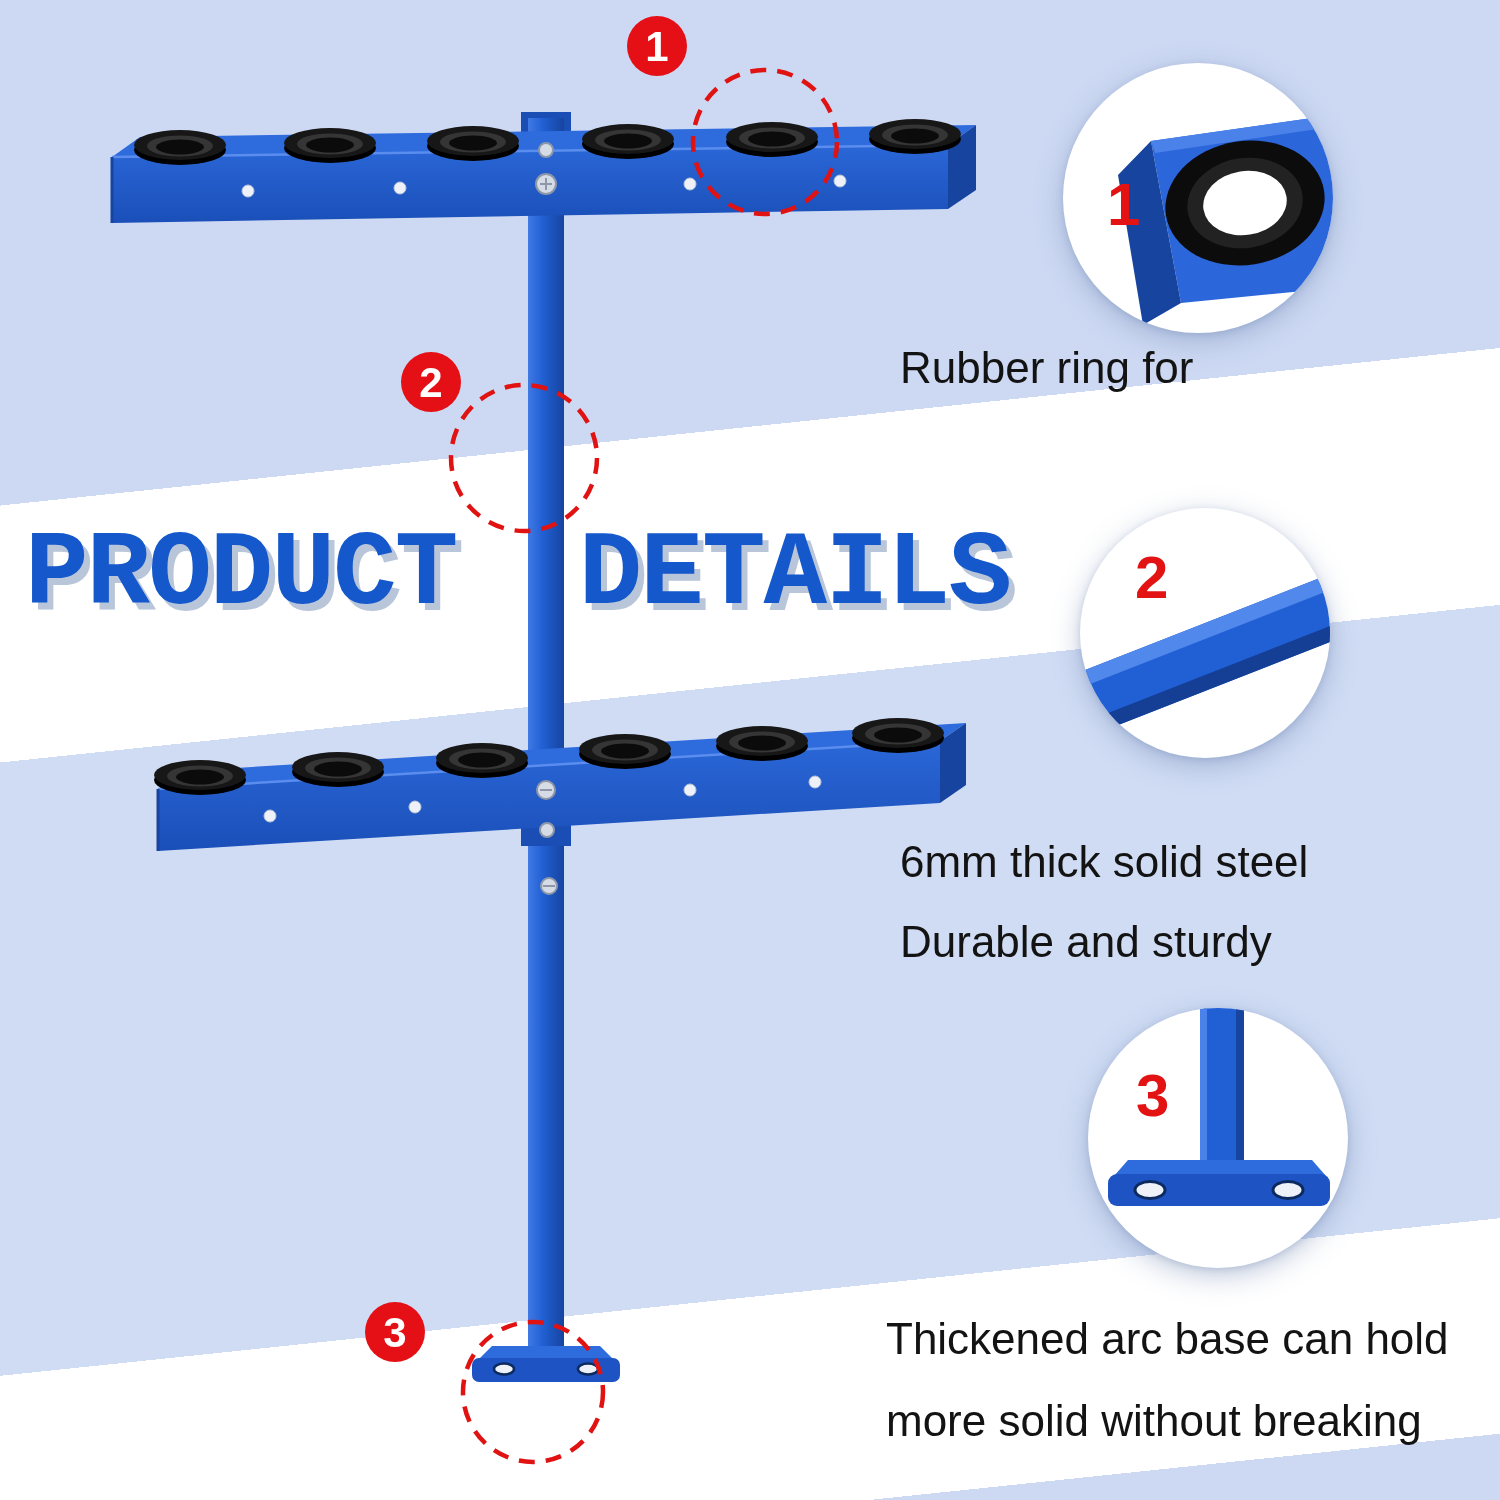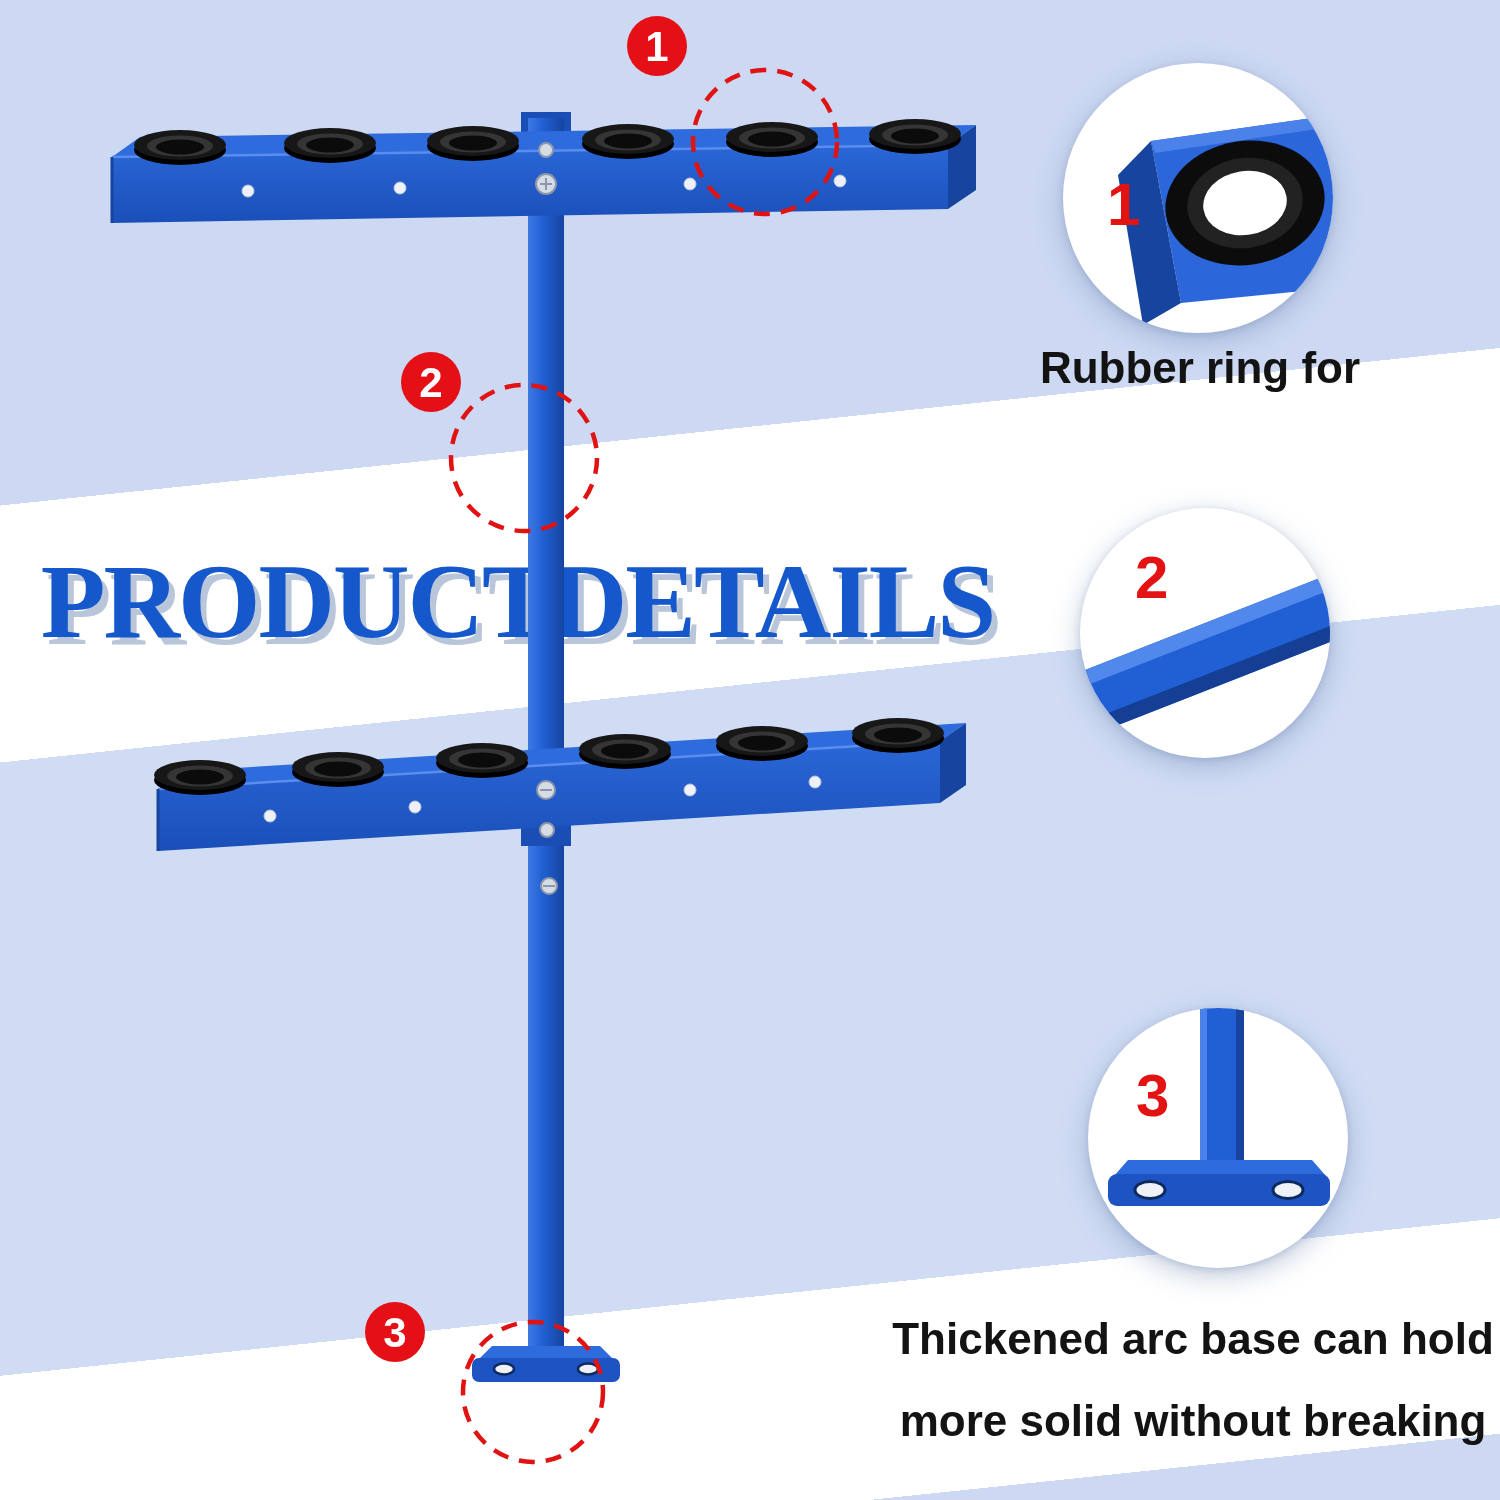--- a/index.html
+++ b/index.html
@@ -8,25 +8,25 @@
     position:relative;width:1500px;height:1500px;overflow:hidden;
     background:linear-gradient(174deg,
       #cdd9f3 0%, #cdd9f3 30.5%,
       #ffffff 30.5%, #ffffff 46%,
       #d0dcf4 46%, #d0dcf4 83%,
       #ffffff 83%, #ffffff 96%,
       #cdd9f3 96%, #cdd9f3 100%);
   }
   
   .title-row{
-    position:absolute;left:25px;top:549px;width:985px;
-    display:flex;justify-content:center;align-items:flex-start;
+    position:absolute;left:25px;top:522px;width:985px;
+    display:flex;justify-content:space-between;align-items:flex-start;
     font-size:106px;font-weight:800;letter-spacing:-2px;line-height:1;
     color:#1558cb;text-shadow:6px 7px 0 #b9c5d9;
-    font-family:Liberation Serif, serif;
+    font-family:Liberation Mono, monospace;
     pointer-events:none;
   }
   
   #product-svg{position:absolute;left:0;top:0;}
   
   .zoom-circle{
     position:absolute;border-radius:50%;background:#ffffff;overflow:hidden;
     box-shadow:0 8px 28px rgba(100,125,170,.40), 0 2px 6px rgba(100,125,170,.25);
   }
   .zoom-circle svg{position:absolute;left:0;top:0;}
@@ -34,22 +34,22 @@
     position:absolute;color:#e31313;font-size:60px;font-weight:800;line-height:1;
   }
   #zoom1{left:1063px;top:63px;width:270px;height:270px;}
   #zoom2{left:1080px;top:508px;width:250px;height:250px;}
   #zoom3{left:1088px;top:1008px;width:260px;height:260px;}
   #zoom1 .zoom-num{left:44px;top:112px;}
   #zoom2 .zoom-num{left:55px;top:40px;}
   #zoom3 .zoom-num{left:48px;top:58px;}
   
   .caption{
-    position:absolute;text-align:center;color:#131313;
-    font-size:44px;line-height:80px;font-weight:700;
+    position:absolute;color:#131313;
+    font-size:44px;line-height:80px;font-weight:400;
   }
   #caption1{left:900px;top:328px;width:600px;}
   #caption2{left:900px;top:822px;width:600px;}
   #caption3{left:886px;top:1298px;width:614px;line-height:82px;}
   .badge-num{font-weight:800;}
 </style>
 </head>
 <body>
 
 <div id="stage">
@@ -177,20 +177,24 @@
   </div>
 
   <div id="zoom2" class="zoom-circle">
     <svg width="250" height="250" viewBox="0 0 250 250">
       <polygon points="-10,168 260,62 260,130 -10,236" fill="#2160d4"></polygon>
       <polygon points="-10,168 260,62 260,78 -10,184" fill="#5188ec"></polygon>
       <polygon points="-10,220 260,114 260,130 -10,236" fill="#153e95"></polygon>
     </svg>
     <span class="zoom-num">2</span>
   </div>
+  <div id="caption2" class="caption">
+    <div>6mm thick solid steel</div>
+    <div>Durable and sturdy</div>
+  </div>
 
   <div id="zoom3" class="zoom-circle">
     <svg width="260" height="260" viewBox="0 0 260 260">
       <rect x="112" y="-8" width="44" height="168" fill="#2160d4"></rect>
       <rect x="112" y="-8" width="7" height="168" fill="#4b82ea"></rect>
       <rect x="148" y="-8" width="8" height="168" fill="#16449f"></rect>
       <polygon points="40,152 224,152 238,168 26,168" fill="#2e6bdd"></polygon>
       <rect x="20" y="166" width="222" height="32" rx="9" fill="#1d53c2"></rect>
       <ellipse cx="62" cy="182" rx="15" ry="8.5" fill="#eef2f8" stroke="#0c2a5e" stroke-width="3"></ellipse>
       <ellipse cx="200" cy="182" rx="15" ry="8.5" fill="#eef2f8" stroke="#0c2a5e" stroke-width="3"></ellipse>

